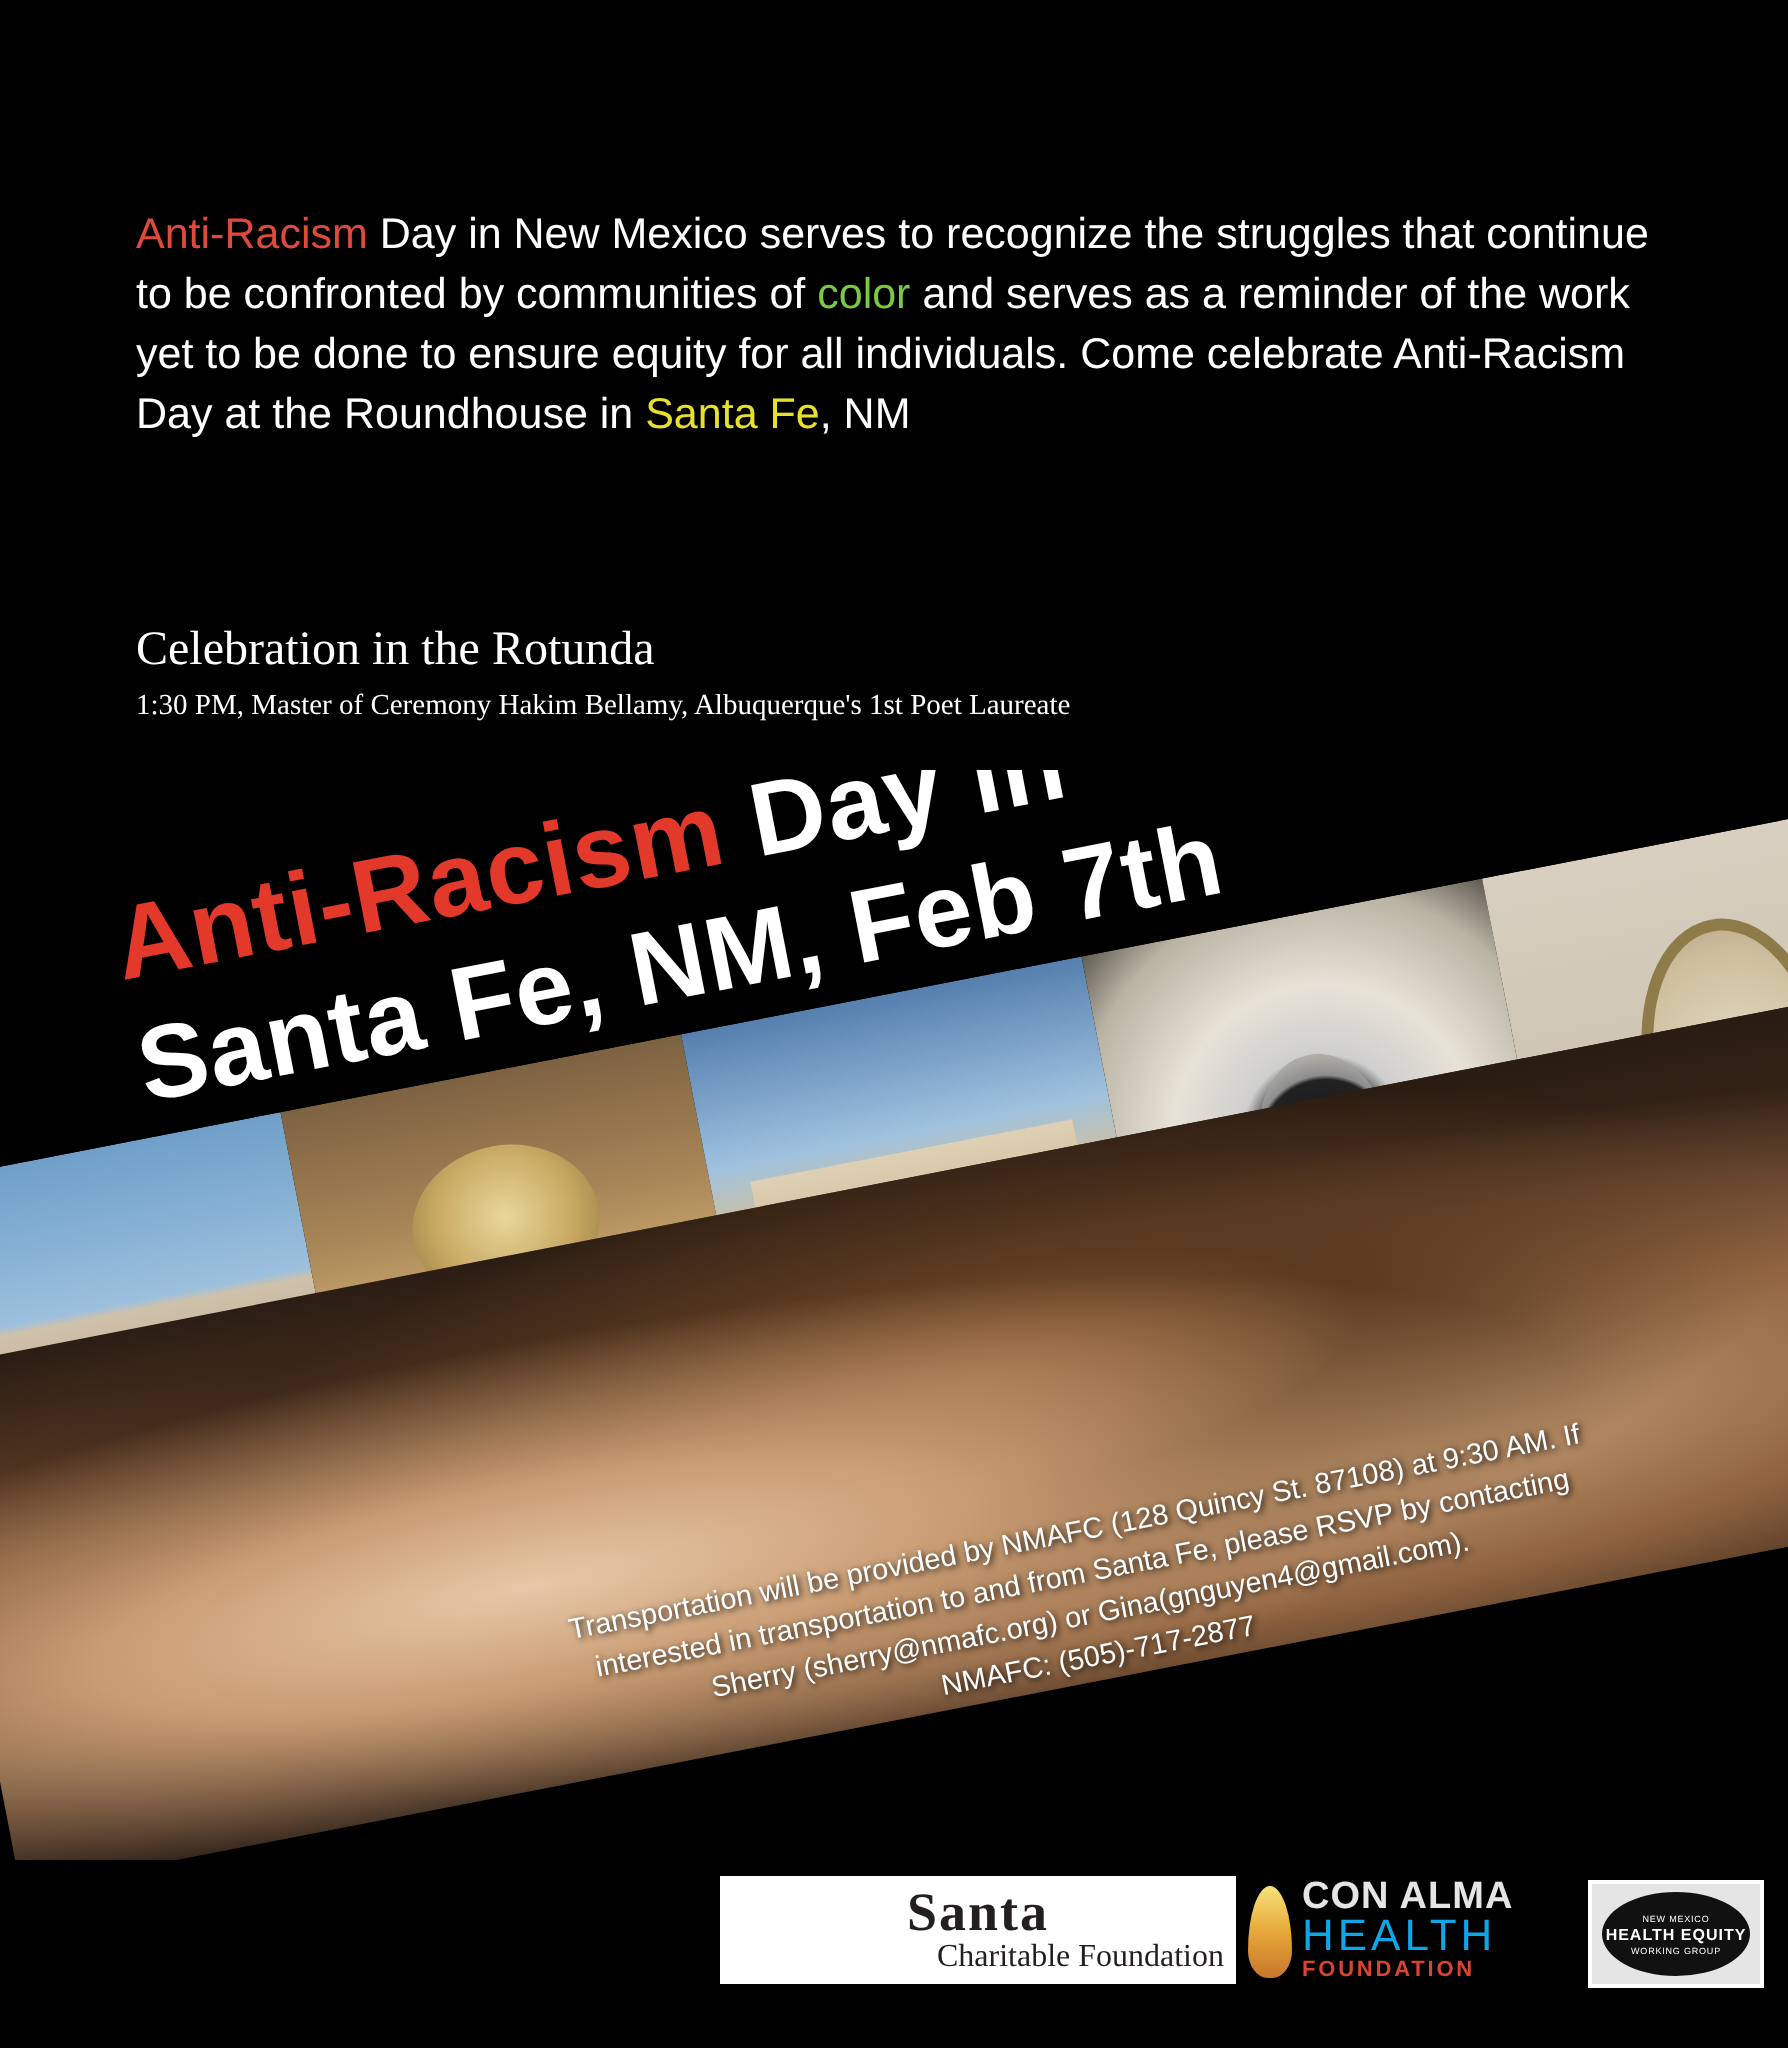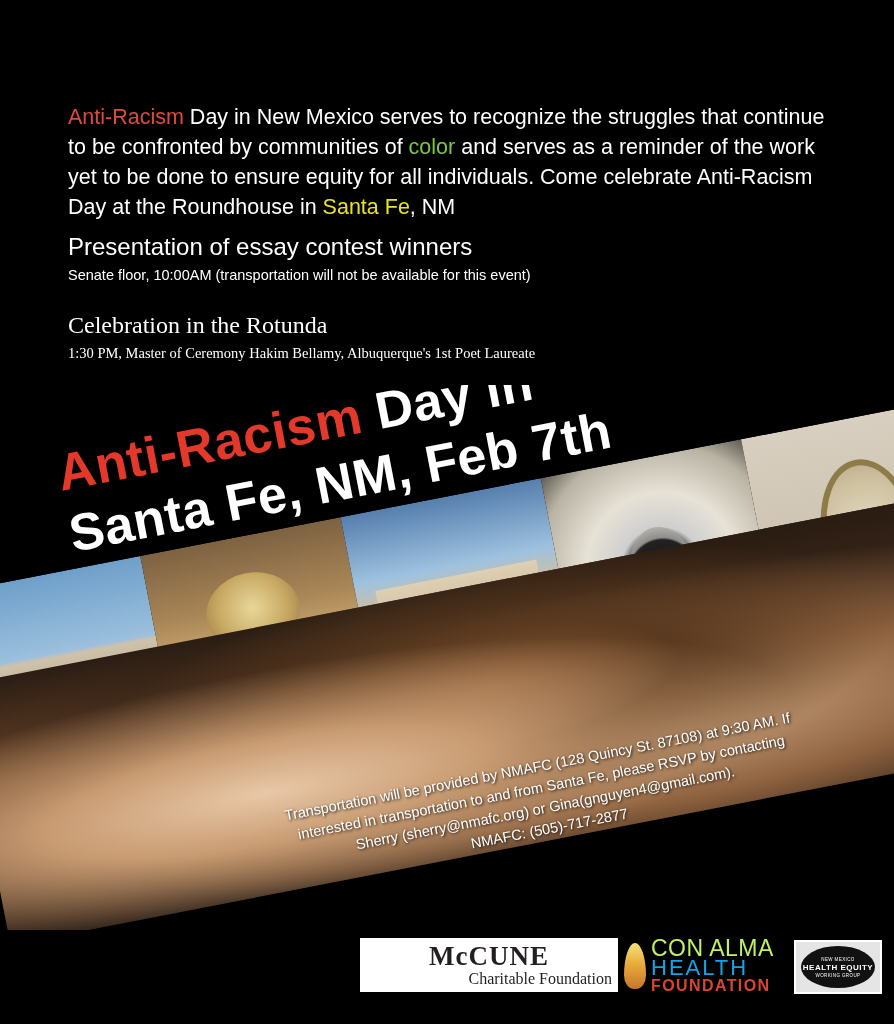--- a/index.html
+++ b/index.html
@@ -253,23 +253,23 @@
     display: flex;
     align-items: center;
   }
   .logo-conalma .flame {
     width: 22px;
     height: 46px;
     margin-right: 5px;
     border-radius: 50% 50% 45% 45% / 70% 70% 30% 30%;
     background: linear-gradient(to bottom, #f6e27a 0%, #e8a93a 48%, #c6762a 100%);
   }
-  .logo-conalma .ctext div:nth-child(1) { color: #bef264; font-size: 23px; font-weight: 400; line-height: 19px; letter-spacing: .5px;}
+  .logo-conalma .ctext div:nth-child(1) { color: #e5e5e5; font-size: 19px; font-weight: 700; line-height: 19px; letter-spacing: .5px;}
   .logo-conalma .ctext div:nth-child(2) { color: #0ea5e9; font-size: 22px; font-weight: 400; line-height: 19px; letter-spacing: 2px;}
-  .logo-conalma .ctext div:nth-child(3) { color: #d8452f; font-size: 16px; font-weight: 700; line-height: 17px; letter-spacing: 1.4px;}
+  .logo-conalma .ctext div:nth-child(3) { color: #d8452f; font-size: 11px; font-weight: 700; line-height: 17px; letter-spacing: 1.4px;}
   .logo-equity {
     position: absolute;
     left: 794px;
     top: 2px;
     width: 84px;
     height: 50px;
     background: #e5e5e5;
     border: 2px solid #ffffff;
     display: flex;
     align-items: center;
@@ -303,24 +303,20 @@
 </style>
 </head>
 <body>
 
 <div class="poster">
 
   <p class="intro">
     <span class="hl-red">Anti-Racism</span><span> Day in New Mexico serves to recognize the struggles that continue to be confronted by communities of </span><span class="hl-green">color</span><span> and serves as a reminder of the work yet to be done to ensure equity for all individuals. Come celebrate Anti-Racism Day at the Roundhouse in </span><span class="hl-yellow">Santa Fe</span><span>, NM</span>
   </p>
 
-  <div class="event" id="event-1">
-    <h2 class="event-title">Presentation of essay contest winners</h2>
-    <p class="event-sub">Senate floor, 10:00AM  (transportation will not be available for this event)</p>
-  </div>
 
   <div class="event" id="event-2">
     <h2 class="event-title">Celebration in the Rotunda</h2>
     <p class="event-sub">1:30 PM, Master of Ceremony Hakim Bellamy, Albuquerque's 1st Poet Laureate</p>
   </div>
 
   <div class="banner-wrap">
 
     <div class="photo-band">
       <div class="tile tile-1"></div>
@@ -341,21 +337,21 @@
       <div>Transportation will be provided by NMAFC (128 Quincy St. 87108) at 9:30 AM. If</div>
       <div>interested in transportation to and from Santa Fe, please RSVP by contacting</div>
       <div>Sherry (sherry@nmafc.org) or Gina(gnguyen4@gmail.com).</div>
       <div>NMAFC: (505)-717-2877</div>
     </div>
   </div>
 
   <div class="logos">
 
     <div class="logo-mccune">
-      <div class="m1">McCUNE</div>
+      <div class="m1">Santa</div>
       <div class="m2">Charitable Foundation</div>
     </div>
 
     <div class="logo-conalma">
       <div class="flame"></div>
       <div class="ctext">
         <div>CON ALMA</div>
         <div>HEALTH</div>
         <div>FOUNDATION</div>
       </div>

